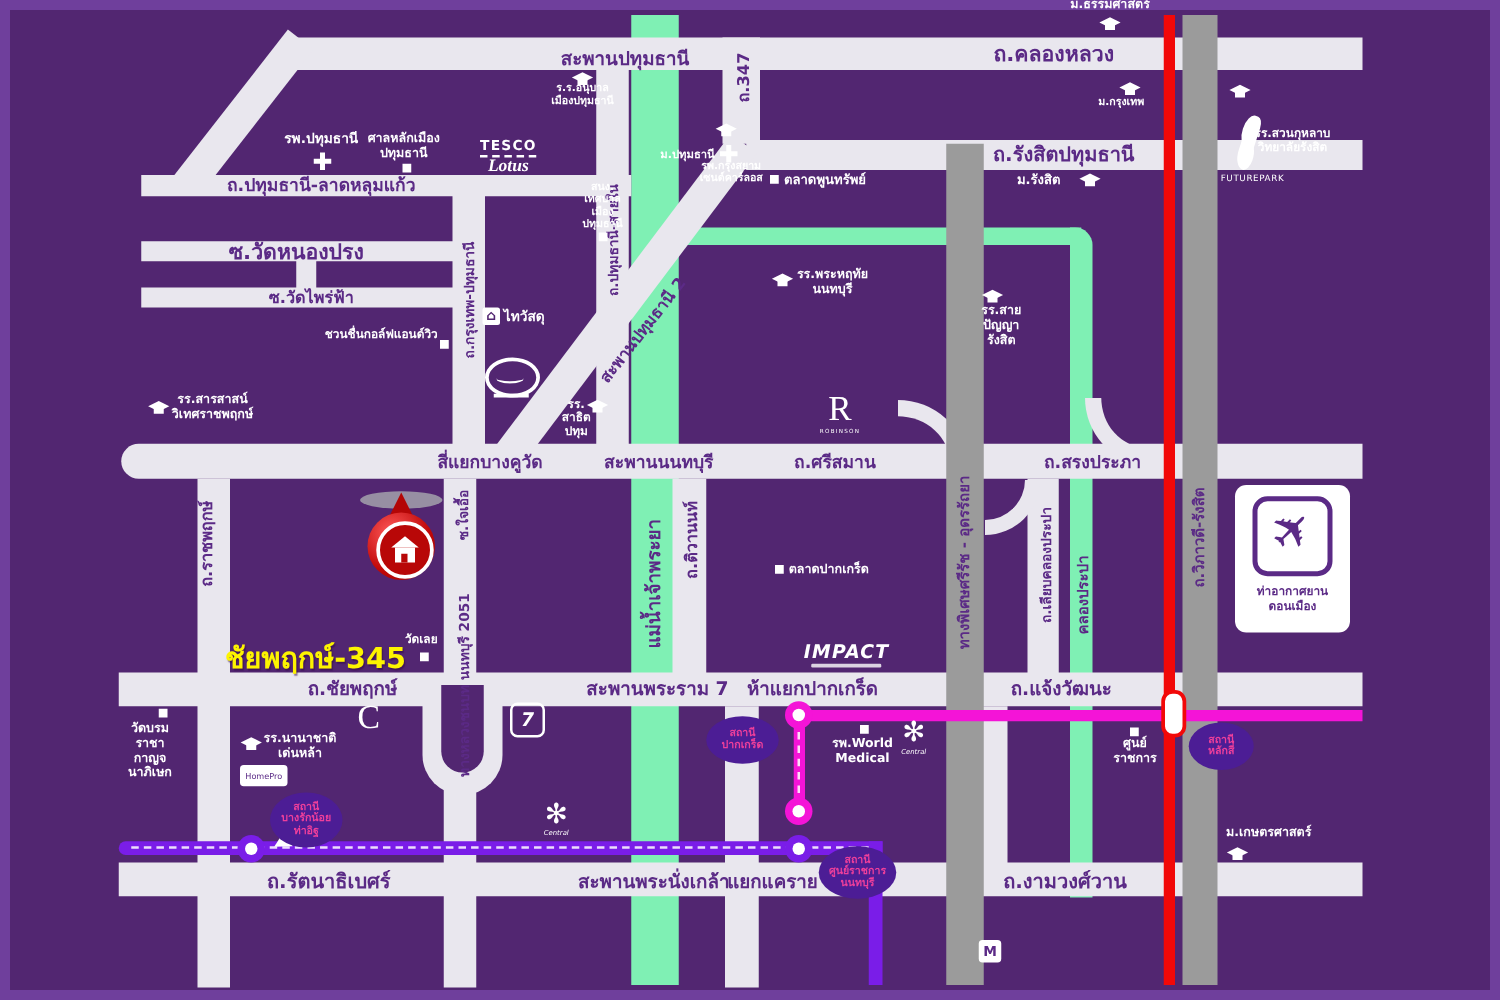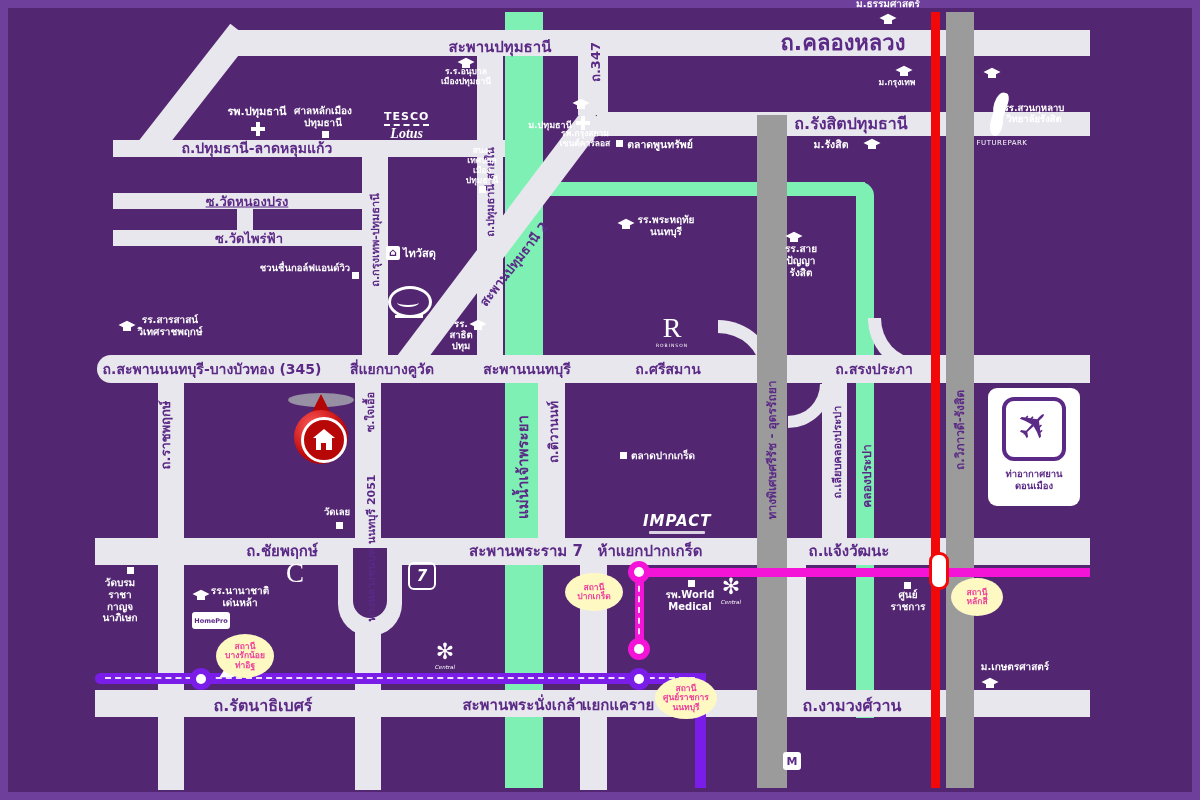--- a/index.html
+++ b/index.html
@@ -24,21 +24,21 @@
                 transform:scaleY(.5) rotate(45deg);}
   .icap::after{content:"";position:absolute;left:4px;top:7px;width:8px;height:5px;background:#fff;}
   .isq{width:7px;height:7px;background:#fff;}
   .icross{width:14px;height:14px;}
   .icross::before{content:"";position:absolute;left:5px;top:0;width:4px;height:14px;background:#fff;}
   .icross::after{content:"";position:absolute;left:0;top:5px;width:14px;height:4px;background:#fff;}
   .station{position:absolute;width:22px;height:22px;border-radius:50%;z-index:38;}
   .station::after{content:"";position:absolute;left:6px;top:6px;width:10px;height:10px;
                   border-radius:50%;background:#fff;}
   .bubble{position:absolute;display:flex;align-items:center;justify-content:center;border-radius:50%;
-          background:#fef9c3;color:#ee3f9b;font-weight:bold;font-size:8.5px;line-height:1.1;
+          background:#4c1d95;color:#ee3f9b;font-weight:bold;font-size:8.5px;line-height:1.1;
           text-align:center;white-space:pre-line;z-index:42;}
   .btail{position:absolute;width:0;height:0;border:7px solid transparent;border-top:13px solid #fff;z-index:41;}
   .logo{position:absolute;color:#fff;z-index:35;}
   
   #centro-name{position:absolute;left:150px;top:452px;width:250px;text-align:center;font-size:54px;
                font-weight:bold;color:#fdf400;z-index:45;text-shadow:2px 3px 2px rgba(50,8,70,.55);line-height:1;}
   #centro-sub{position:absolute;left:150px;top:508px;width:205px;text-align:center;font-size:23px;
               font-weight:bold;color:#fdf400;z-index:45;text-shadow:1px 2px 1px rgba(50,8,70,.55);}
   
   #pin{position:absolute;left:293px;top:396px;width:56px;height:72px;z-index:44;}
@@ -110,20 +110,21 @@
 
   <div class="redline" style="left:931px;top:12px;width:9px;height:776px;z-index:24;"></div>
   <div class="mrt-purple" style="left:95px;top:673px;width:611px;height:11px;border-radius:6px 0 0 6px;z-index:26;"></div>
   <div class="mrt-purple" style="left:695px;top:673px;width:11px;height:115px;z-index:26;"></div>
   <div class="dash" style="left:105px;top:677px;width:590px;z-index:27;"></div>
   <div class="mrt-pink" style="left:632px;top:568px;width:458px;height:9px;z-index:26;"></div>
   <div class="mrt-pink" style="left:635px;top:568px;width:9px;height:85px;z-index:26;"></div>
   <div class="dashv" style="left:638px;top:575px;height:70px;z-index:27;"></div>
   <div style="position:absolute;left:929px;top:552px;width:14px;height:32px;background:#fff;border:3px solid #f20808;border-radius:9px;z-index:38;"></div>
 
+  <div id="centro-sub">ชัยพฤกษ์-345</div>
   <div id="pin">
     <div class="pshadow"></div>
     <div class="ptri"></div>
     <div class="pcircle"></div>
     <div class="pring"></div>
     <div class="phouse"></div>
   </div>
 
   <div id="airport">
     <div class="abox"></div>
@@ -156,48 +157,47 @@
     <div style="position:relative;height:44px;">
       <span style="position:absolute;left:22px;top:0;width:13px;height:26px;background:#fff;border-radius:60% 40% 0 60%;transform:rotate(18deg);"></span>
       <span style="position:absolute;left:18px;top:20px;width:13px;height:24px;background:#fff;border-radius:0 60% 40% 60%;transform:rotate(18deg);"></span>
     </div>
     <div style="font-size:7px;letter-spacing:.5px;margin-top:3px;">FUTUREPARK</div>
   </div>
   <div class="logo" style="left:408px;top:562px;">
     <div class="sevenbox">7</div>
   </div>
   <div class="logo" style="left:192px;top:612px;width:38px;height:17px;background:#fff;border-radius:3px;display:flex;align-items:center;justify-content:center;">
-    <span style="color:#5b2a86;font-size:6.5px;font-weight:bold;text-align:center;">HomePro</span>
+    <span style="color:#5b2a86;font-size:6.5px;font-weight:normal;text-align:center;">HomePro</span>
   </div>
   <div class="logo" style="left:286px;top:560px;font-family:'Liberation Serif','DejaVu Serif',serif;font-size:27px;line-height:1;">
     <span>C</span>
   </div>
   <div class="logo" style="left:430px;top:641px;width:30px;text-align:center;">
     <div style="font-size:22px;line-height:1;">✻</div>
     <div style="font-size:5.5px;font-style:italic;margin-top:1px;">Central</div>
   </div>
   <div class="logo" style="left:716px;top:576px;width:30px;text-align:center;">
     <div style="font-size:22px;line-height:1;">✻</div>
     <div style="font-size:5.5px;font-style:italic;margin-top:1px;">Central</div>
   </div>
   <div class="logo" style="left:783px;top:752px;width:18px;height:18px;background:#fff;border-radius:3px;display:flex;align-items:center;justify-content:center;">
     <span style="color:#5b2a86;font-size:11px;font-weight:bold;">M</span>
   </div>
 
 <div class="rlabel" style="left: 500px; top: 47px; font-size: 15px; transform: translate(-50%, -50%);">สะพานปทุมธานี</div>
-    <div class="rlabel" style="left: 843px; top: 42px; font-size: 22px; transform: translate(-50%, -50%);">ถ.คลองหลวง</div>
+    <div class="rlabel" style="left: 843px; top: 42px; font-size: 17px; transform: translate(-50%, -50%);">ถ.คลองหลวง</div>
     <div class="rlabel" style="left: 595px; top: 62px; font-size: 13px; transform: translate(-50%, -50%) rotate(-90deg);">ถ.347</div>
     <div class="rlabel" style="left: 851px; top: 123px; font-size: 16px; transform: translate(-50%, -50%);">ถ.รัง​สิตปทุมธานี</div>
     <div class="rlabel" style="left: 257px; top: 148px; font-size: 14px; transform: translate(-50%, -50%);">ถ.ปทุมธานี-ลาดหลุมแก้ว</div>
-    <div class="rlabel" style="left: 247px; top: 201px; font-size: 13px; transform: translate(-50%, -50%); text-decoration: underline;">ซ.วัดหนองปรง</div>
+    <div class="rlabel" style="left: 237px; top: 201px; font-size: 17px; transform: translate(-50%, -50%);">ซ.วัดหนองปรง</div>
     <div class="rlabel" style="left: 249px; top: 238px; font-size: 13px; transform: translate(-50%, -50%);">ซ.วัดไพร่ฟ้า</div>
     <div class="rlabel" style="left: 490px; top: 192px; font-size: 11px; transform: translate(-50%, -50%) rotate(-90deg);">ถ.ปทุมธานี-สายใน</div>
     <div class="rlabel" style="left: 375px; top: 240px; font-size: 11px; transform: translate(-50%, -50%) rotate(-90deg);">ถ.กรุงเทพ-ปทุมธานี</div>
     <div class="rlabel" style="left: 514px; top: 264px; font-size: 13px; transform: translate(-50%, -50%) rotate(-52deg);">สะพานปทุมธานี 2</div>
-    <div class="rlabel" style="left: 212px; top: 369px; font-size: 14px; transform: translate(-50%, -50%);">ถ.สะพานนนทบุรี-บางบัวทอง (345)</div>
     <div class="rlabel" style="left: 392px; top: 369px; font-size: 14px; transform: translate(-50%, -50%);">สี่แยกบางคูวัด</div>
     <div class="rlabel" style="left: 527px; top: 369px; font-size: 14px; transform: translate(-50%, -50%);">สะพานนนทบุรี</div>
     <div class="rlabel" style="left: 668px; top: 369px; font-size: 14px; transform: translate(-50%, -50%);">ถ.ศรีสมาน</div>
     <div class="rlabel" style="left: 874px; top: 369px; font-size: 14px; transform: translate(-50%, -50%);">ถ.สรงประภา</div>
     <div class="rlabel" style="left: 523px; top: 467px; font-size: 15px; transform: translate(-50%, -50%) rotate(-90deg);">แม่น้ำเจ้าพระยา</div>
     <div class="rlabel" style="left: 553px; top: 432px; font-size: 13px; transform: translate(-50%, -50%) rotate(-90deg);">ถ.ติวานนท์</div>
     <div class="rlabel" style="left: 165px; top: 435px; font-size: 13px; transform: translate(-50%, -50%) rotate(-90deg);">ถ.ราชพฤกษ์</div>
     <div class="rlabel" style="left: 370px; top: 412px; font-size: 11px; transform: translate(-50%, -50%) rotate(-90deg);">ซ.ใจเอื้อ</div>
     <div class="rlabel" style="left: 371px; top: 548px; font-size: 11px; transform: translate(-50%, -50%) rotate(-90deg);">ทางหลวงชนบท นนทบุรี 2051</div>
     <div class="rlabel" style="left: 771px; top: 450px; font-size: 12px; transform: translate(-50%, -50%) rotate(-90deg);">ทางพิเศษศรีรัช - อุดรรัถยา</div>

